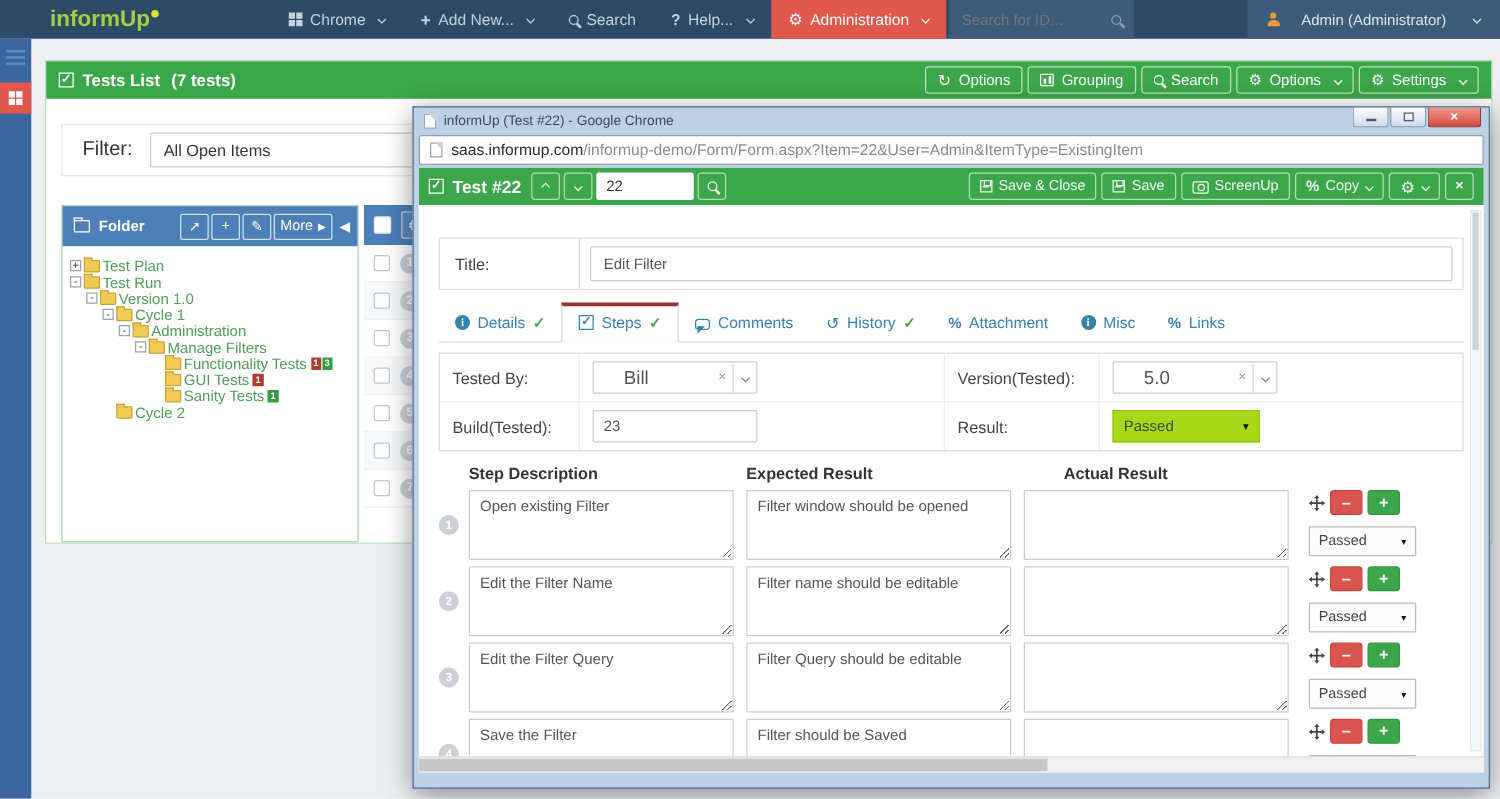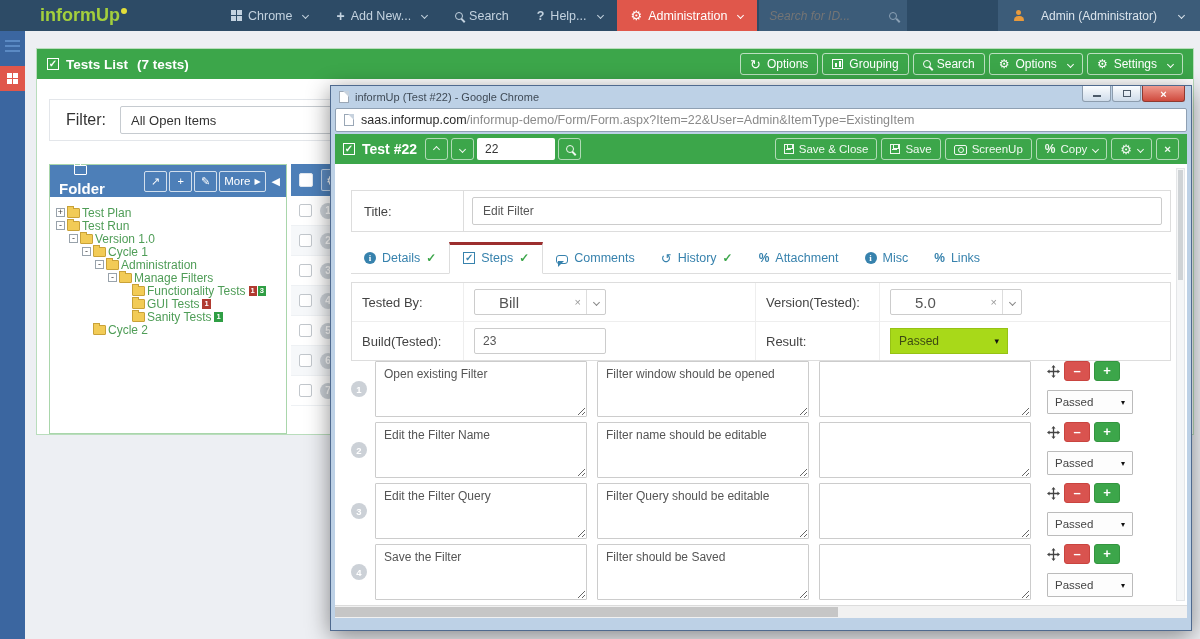--- a/index.html
+++ b/index.html
@@ -41,21 +41,21 @@
   .person::after { content:""; position:absolute; bottom:0; left:0; width:10px; height:5px; border-radius:5px 5px 1px 1px; background:currentColor; }
 
   
   .navbar { position:absolute; left:0; top:0; width:1200px; height:31px; background:#2d4b66; display:flex; align-items:stretch; z-index:5; }
   .logo { display:flex; align-items:center; margin-left:40px; font-size:18px; font-weight:bold; color:#a3cf3d; }
   .logo-dot { width:6px; height:6px; border-radius:50%; background:#e3de3a; margin-left:1px; margin-top:-9px; }
   .nav-menu { display:flex; margin-left:90px; }
   .nav-item { display:flex; align-items:center; gap:6px; padding:0 14px; font-size:12.5px; color:#c3d2df; cursor:pointer; }
   .nav-item.active { background:#e0574b; color:#fff; }
   .nav-search { width:148px; background:#3c5c79; display:flex; align-items:center; margin-left:2px; padding:0 10px; }
-  .nav-search input { flex:1; background:transparent; border:none; outline:none; color:#f9a8d4; font-size:12px; width:100px; font-family:inherit;font-style:italic; }
+  .nav-search input { flex:1; background:transparent; border:none; outline:none; color:#f9a8d4; font-size:12px; width:100px; font-family:inherit; }
   .nav-search .mag { color:#8ba1b5; }
   .nav-spacer { flex:1; }
   .nav-user { display:flex; align-items:center; gap:17px; background:#3c5c79; padding:0 16px; font-size:12px; color:#dbe4ec; cursor:pointer; }
   .nav-user .person { color:#e89a3c; }
 
   
   .left-rail { position:absolute; left:0; top:31px; width:25px; height:608px; background:#3b66a0; z-index:4; }
   .rail-burger { width:15px; margin:9px auto 0; cursor:pointer; }
   .rail-burger div { height:2px; background:#5b8ac4; margin-bottom:3px; }
   .rail-tile { width:25px; height:25px; margin-top:14px; background:#e0574b; display:flex; align-items:center; justify-content:center; color:#fff; cursor:pointer; }
@@ -69,21 +69,21 @@
   .pbtn { display:flex; align-items:center; gap:6px; border:1px solid rgba(255,255,255,.65); border-radius:3px; padding:3px 9px; font-size:12px; color:#fff; cursor:pointer; }
   .refresh-g { font-size:13px; line-height:11px; }
 
   .filter-row { position:absolute; left:12px; top:50px; right:12px; height:42px; border:1px solid #e3e6ea; background:#fff; display:flex; align-items:center; padding:0 16px; }
   .filter-label { font-size:16px; color:#333; }
   .filter-select { margin-left:14px; width:228px; height:28px; border:1px solid #c6cbd0; border-radius:2px; display:flex; align-items:center; padding:0 10px; font-size:13px; color:#333; cursor:pointer; }
   .filter-select .sel-caret { margin-left:auto; font-size:9px; color:#222; }
 
   .folder-panel { position:absolute; left:12px; top:115px; width:238px; height:270px; border:1px solid #a9d6ab; background:#fff; }
   .folder-head { height:32px; background:#4d7fb8; display:flex; align-items:center; padding:0 6px 0 9px; color:#fff; }
-  .folder-title { display:flex; align-items:center; gap:5px; font-size:15px; font-weight:bold;flex-direction:column; }
+  .folder-title { display:flex; align-items:center; gap:5px; font-size:12px; font-weight:bold; }
   .fbtns { margin-left:auto; display:flex; gap:2px; align-items:center; }
   .fbtn { min-width:23px; height:21px; border:1px solid rgba(255,255,255,.75); border-radius:2px; display:flex; align-items:center; justify-content:center; font-size:11px; color:#fff; padding:0 4px; cursor:pointer; }
   .fbtn.more { gap:4px; font-size:11.5px; }
   .fcollapse { color:#fff; font-size:11px; margin-left:4px; cursor:pointer; }
 
   .tree { padding:9px 4px; }
   .tree-row { display:flex; align-items:center; height:13px; font-size:12px; color:#4f9d57; cursor:pointer; white-space:nowrap; }
   .tree-toggle { width:9px; height:9px; border:1px solid #98a2ab; background:#fff; color:#444; font-size:9px; line-height:7px; text-align:center; margin-right:2px; flex:none; }
   .tree-badges { display:flex; gap:1px; margin-left:3px; }
   .tree-badge { min-width:5px; padding:0 2px; height:10px; line-height:10px; font-size:7.5px; font-weight:bold; color:#fff; text-align:center; }
@@ -520,20 +520,25 @@
         </div>
         <div class="fcell b t">Result:</div>
         <div class="fcell t">
           <div class="result-select">
             <span>Passed</span>
             <span class="sel-caret">▾</span>
           </div>
         </div>
       </div>
 
+      <div class="step-headers">
+        <span class="sh1">Step Description</span>
+        <span class="sh2">Expected Result</span>
+        <span class="sh3">Actual Result</span>
+      </div>
 
       <div class="step-row">
         <span class="step-num">1</span>
         <textarea style="">Open existing Filter</textarea>
         <textarea style="">Filter window should be opened</textarea>
         <textarea style=""></textarea>
         <div class="step-ctrl">
           <div class="ctrl-top">
             <span class="move-ic">
                 <svg width="13" height="13" viewBox="0 0 14 14">

